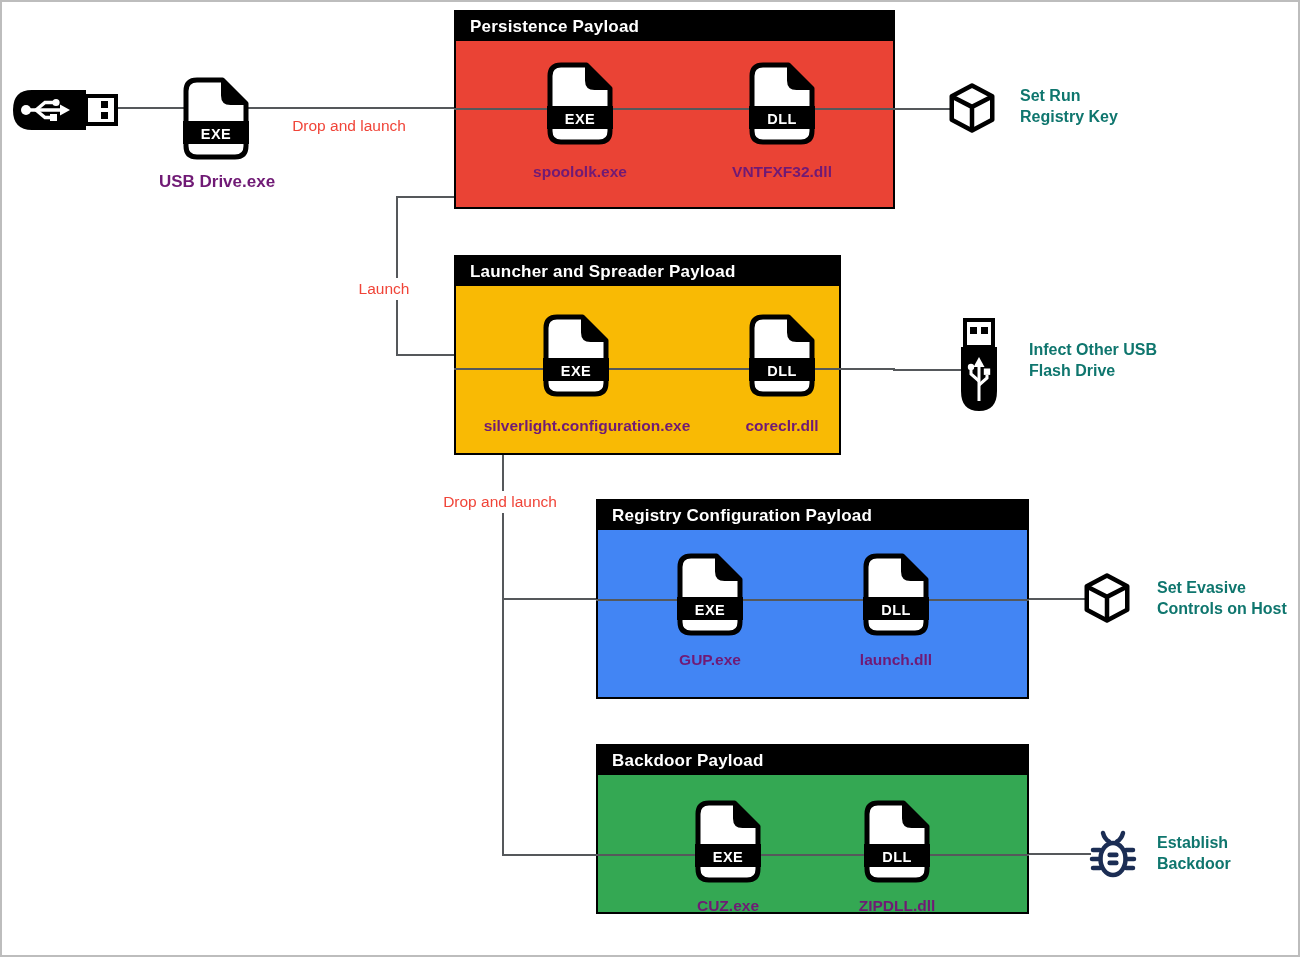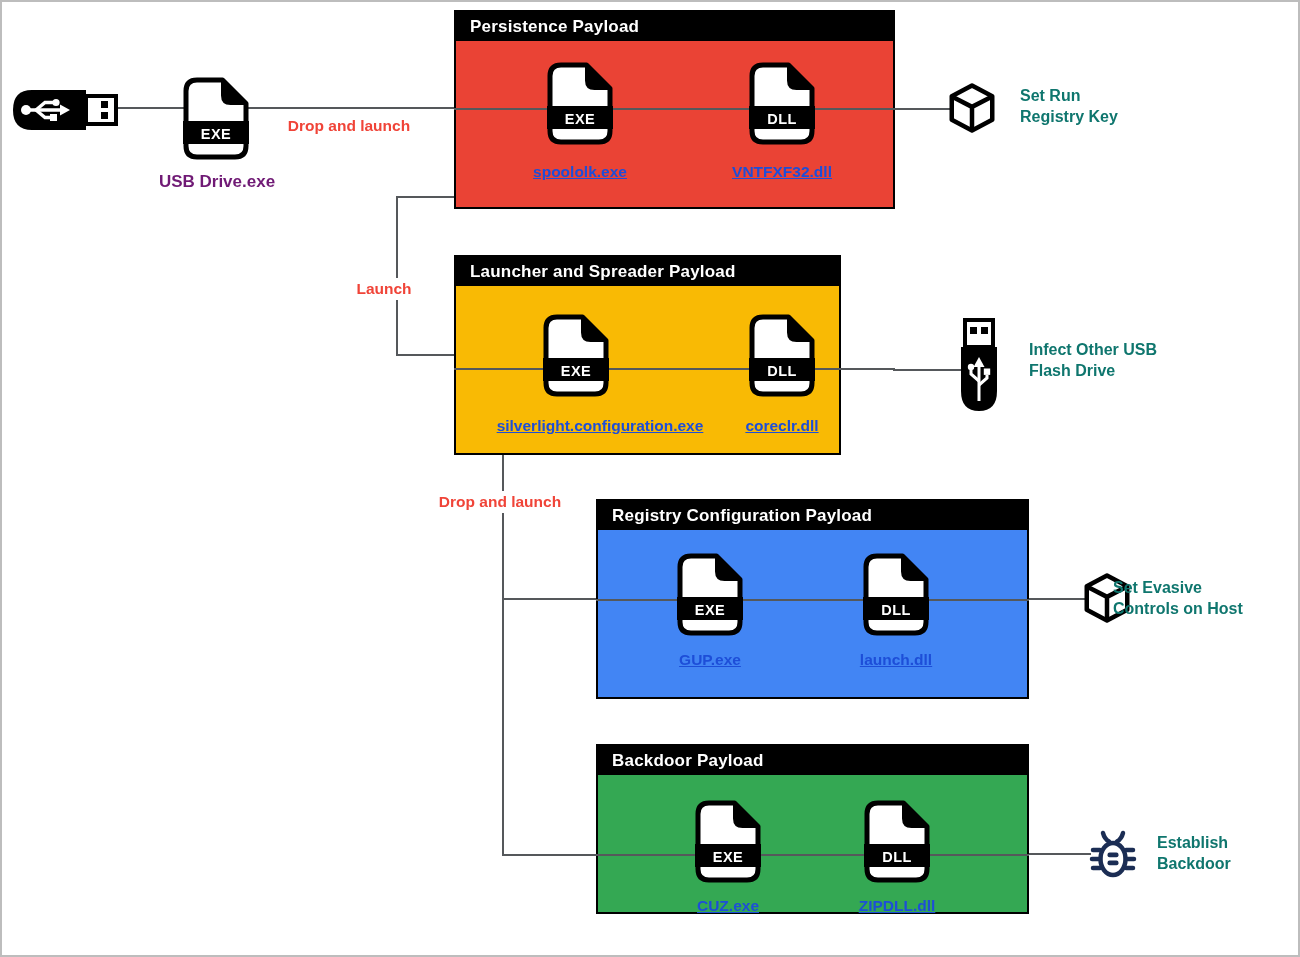--- a/index.html
+++ b/index.html
@@ -10,26 +10,26 @@
   }
   .line{position:absolute;background:#55585b;}
   .h{height:2px;}
   .v{width:2px;}
   .payload{position:absolute;box-sizing:border-box;border:2px solid #000;display:flex;flex-direction:column;}
   .payload-header{height:29px;background:#000;color:#fff;display:flex;align-items:center;padding-left:14px;
     font-size:17px;font-weight:bold;letter-spacing:.2px;}
   .payload-body{flex:1;}
   .icon{position:absolute;line-height:0;}
   .file-label{position:absolute;transform:translate(-50%,-50%);white-space:nowrap;
-    color:#1d4ed8;font-size:15.5px;font-weight:bold;text-decoration:underline;}
+    color:#701a75;font-size:15.5px;font-weight:bold;}
   .src-label{position:absolute;transform:translate(-50%,-50%);white-space:nowrap;
     color:#701a75;font-size:17px;font-weight:bold;}
   .annot{position:absolute;color:#0f766e;font-size:16px;font-weight:bold;line-height:21px;white-space:nowrap;}
   .edge-label{position:absolute;transform:translate(-50%,-50%);color:#f04438;
-    font-size:15.5px;font-weight:bold;white-space:nowrap;z-index:5;}
+    font-size:15.5px;font-weight:normal;white-space:nowrap;z-index:5;}
   .edge-label.bg{background:#ffffff;padding:2px 5px;}
 </style>
 </head>
 <body>
 
 <div id="canvas">
 
   <div class="line h" style="left:108px;top:105px;width:77px;"></div>
   <div class="line h" style="left:243px;top:105px;width:212px;"></div>
   <div class="line h" style="left:394px;top:194px;width:60px;"></div>
@@ -139,21 +139,21 @@
   </div>
 
   <div class="icon" style="left:541px;top:312px;">
     <svg width="66" height="83" viewBox="0 0 66 83">
       <path d="M14 3 H39.5 L63 26.5 V69 Q63 80 52 80 H14 Q3 80 3 69 V14 Q3 3 14 3 Z" fill="#fff" stroke="#000" stroke-width="5" stroke-linejoin="round"></path>
       <path d="M39.5 3 L63 26.5 H47.5 Q39.5 26.5 39.5 18.5 Z" fill="#000" stroke="#000" stroke-width="3" stroke-linejoin="round"></path>
       <rect x="0" y="44" width="66" height="23" fill="#000"></rect>
       <text x="33" y="61.5" text-anchor="middle" font-size="14.5" font-weight="bold" fill="#fff" letter-spacing="0.5">EXE</text>
     </svg>
   </div>
-  <div class="file-label" style="left:598px;top:424px;">silverlight.configuration.exe</div>
+  <div class="file-label" style="left:585px;top:424px;">silverlight.configuration.exe</div>
   <div class="icon" style="left:747px;top:312px;">
     <svg width="66" height="83" viewBox="0 0 66 83">
       <path d="M14 3 H39.5 L63 26.5 V69 Q63 80 52 80 H14 Q3 80 3 69 V14 Q3 3 14 3 Z" fill="#fff" stroke="#000" stroke-width="5" stroke-linejoin="round"></path>
       <path d="M39.5 3 L63 26.5 H47.5 Q39.5 26.5 39.5 18.5 Z" fill="#000" stroke="#000" stroke-width="3" stroke-linejoin="round"></path>
       <rect x="0" y="44" width="66" height="23" fill="#000"></rect>
       <text x="33" y="61.5" text-anchor="middle" font-size="14.5" font-weight="bold" fill="#fff" letter-spacing="0.5">DLL</text>
     </svg>
   </div>
   <div class="file-label" style="left:780px;top:424px;">coreclr.dll</div>
 
@@ -196,21 +196,21 @@
     </svg>
   </div>
   <div class="file-label" style="left:894px;top:658px;">launch.dll</div>
 
   <div class="icon" style="left:1078px;top:569px;">
     <svg width="54" height="54" viewBox="0 0 48 48">
       <path d="M24 4 L42 13.5 V34.5 L24 44 L6 34.5 V13.5 Z" fill="#fff" stroke="#000" stroke-width="4" stroke-linejoin="round"></path>
       <path d="M6.5 14 L24 23 L41.5 14 M24 23 V43" fill="none" stroke="#000" stroke-width="4" stroke-linejoin="round" stroke-linecap="round"></path>
     </svg>
   </div>
-  <div class="annot" style="left:1111px;top:575px;">
+  <div class="annot" style="left:1155px;top:575px;">
     <div>Set Evasive</div>
     <div>Controls on Host</div>
   </div>
 
   <div class="icon" style="left:693px;top:798px;">
     <svg width="66" height="83" viewBox="0 0 66 83">
       <path d="M14 3 H39.5 L63 26.5 V69 Q63 80 52 80 H14 Q3 80 3 69 V14 Q3 3 14 3 Z" fill="#fff" stroke="#000" stroke-width="5" stroke-linejoin="round"></path>
       <path d="M39.5 3 L63 26.5 H47.5 Q39.5 26.5 39.5 18.5 Z" fill="#000" stroke="#000" stroke-width="3" stroke-linejoin="round"></path>
       <rect x="0" y="44" width="66" height="23" fill="#000"></rect>
       <text x="33" y="61.5" text-anchor="middle" font-size="14.5" font-weight="bold" fill="#fff" letter-spacing="0.5">EXE</text>

